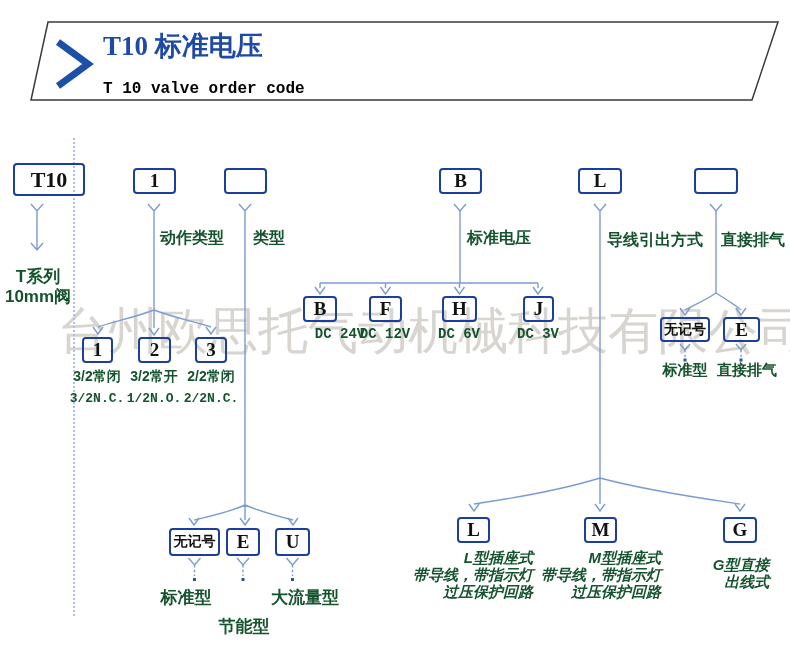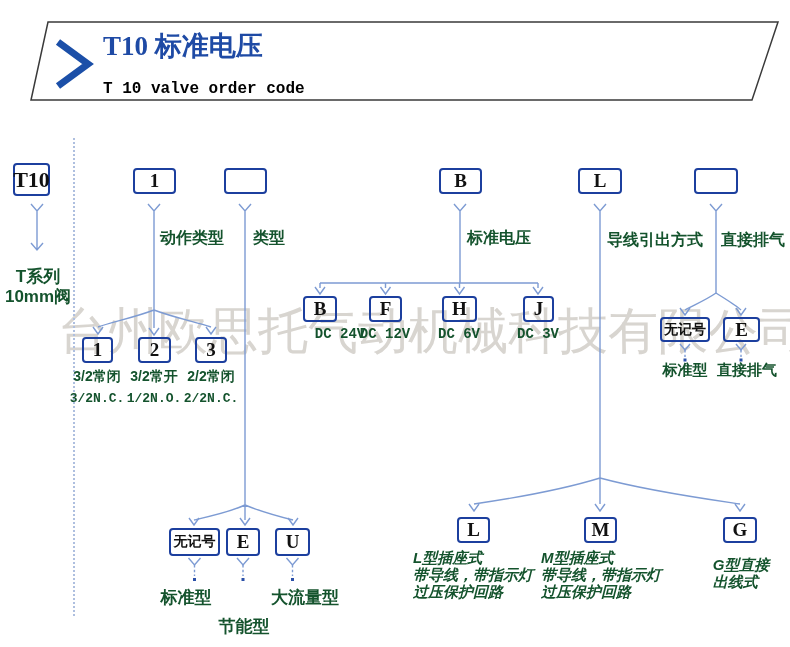--- a/index.html
+++ b/index.html
@@ -14,21 +14,21 @@
   .title{position:absolute;left:103px;top:28px;font-size:27px;font-weight:700;color:#1e4aa5;
          font-family:"Liberation Serif","DejaVu Serif",serif;white-space:nowrap;z-index:4;}
   .subtitle{position:absolute;left:103px;top:80px;font-size:16px;font-weight:700;color:#000;
          font-family:"Liberation Mono","DejaVu Sans Mono",monospace;white-space:nowrap;z-index:4;}
   .box{position:absolute;border:2px solid #1c3f9e;border-radius:4px;background:transparent;
        display:flex;align-items:center;justify-content:center;color:#111;font-weight:700;
        font-family:"Liberation Serif","DejaVu Serif",serif;font-size:19px;z-index:3;box-sizing:border-box;}
   .box.cn{font-family:Liberation Sans, sans-serif;font-size:14px;letter-spacing:0;}
   .box.big{font-size:22px;}
   .lbl{position:absolute;font-weight:700;color:#14532d;white-space:nowrap;z-index:3;font-size:16px;}
-  .ctr{transform:translateX(-50%);text-align:left;}
+  .ctr{transform:translateX(-50%);text-align:right;}
   .mono{font-family:"Liberation Mono","DejaVu Sans Mono",monospace;}
   .s14{font-size:14px;} .s13{font-size:13px;} .s15{font-size:15px;} .s17{font-size:17px;}
   .multi{line-height:17px;font-size:15px;font-style:italic;}
 </style>
 </head>
 <body>
 
 <div class="canvas">
 
   <div class="watermark">台州欧思托气动机械科技有限公司</div>
@@ -77,21 +77,21 @@
     </g>
     <g fill="#2b50a8" stroke="none">
       <rect x="683.5" y="358.5" width="3" height="3"></rect>
       <rect x="739.5" y="358.5" width="3" height="3"></rect>
       <rect x="193" y="578" width="3" height="3"></rect>
       <rect x="241.5" y="578" width="3" height="3"></rect>
       <rect x="291" y="578" width="3" height="3"></rect>
     </g>
   </svg>
 
-  <div class="box big" style="left:13px;top:163px;width:37px;height:33px;">T10</div>
+  <div class="box big" style="left:13px;top:163px;width:72px;height:33px;">T10</div>
   <div class="lbl ctr s17" style="left:38px;top:265px;">T系列</div>
   <div class="lbl ctr s17" style="left:38px;top:285px;">10mm阀</div>
 
   <div class="box" style="left:133px;top:168px;width:43px;height:26px;">1</div>
   <div class="box" style="left:224px;top:168px;width:43px;height:26px;"></div>
   <div class="box" style="left:439px;top:168px;width:43px;height:26px;">B</div>
   <div class="box" style="left:578px;top:168px;width:44px;height:26px;">L</div>
   <div class="box" style="left:694px;top:168px;width:44px;height:26px;"></div>
 
   <div class="lbl" style="left:160px;top:228px;">动作类型</div>

